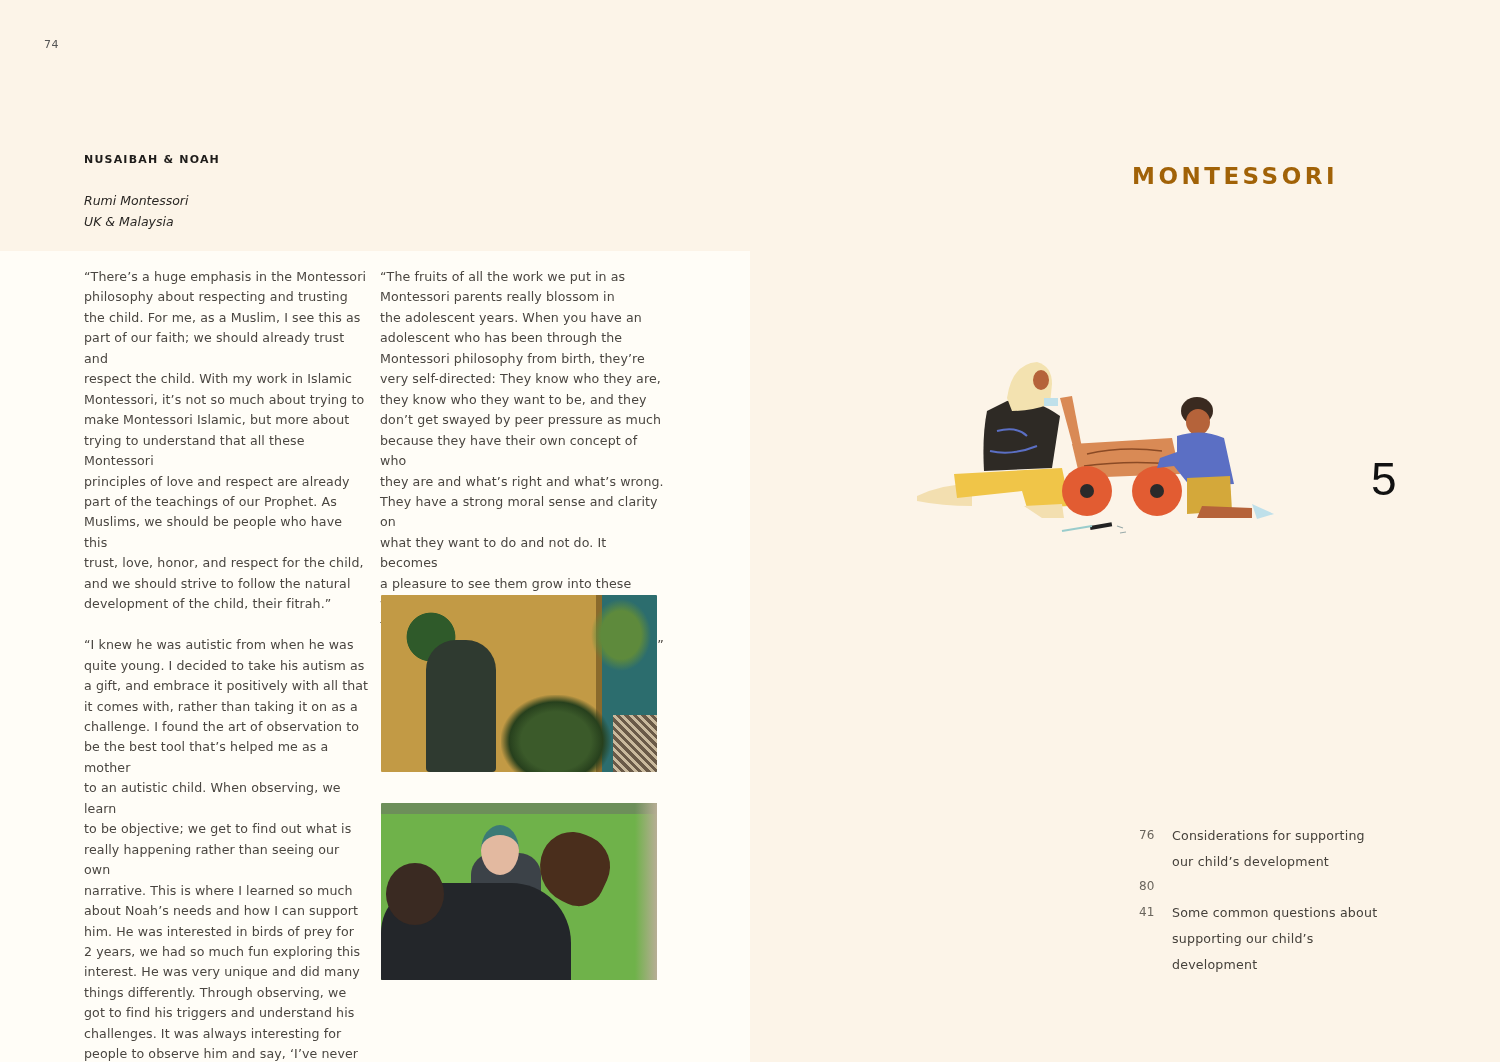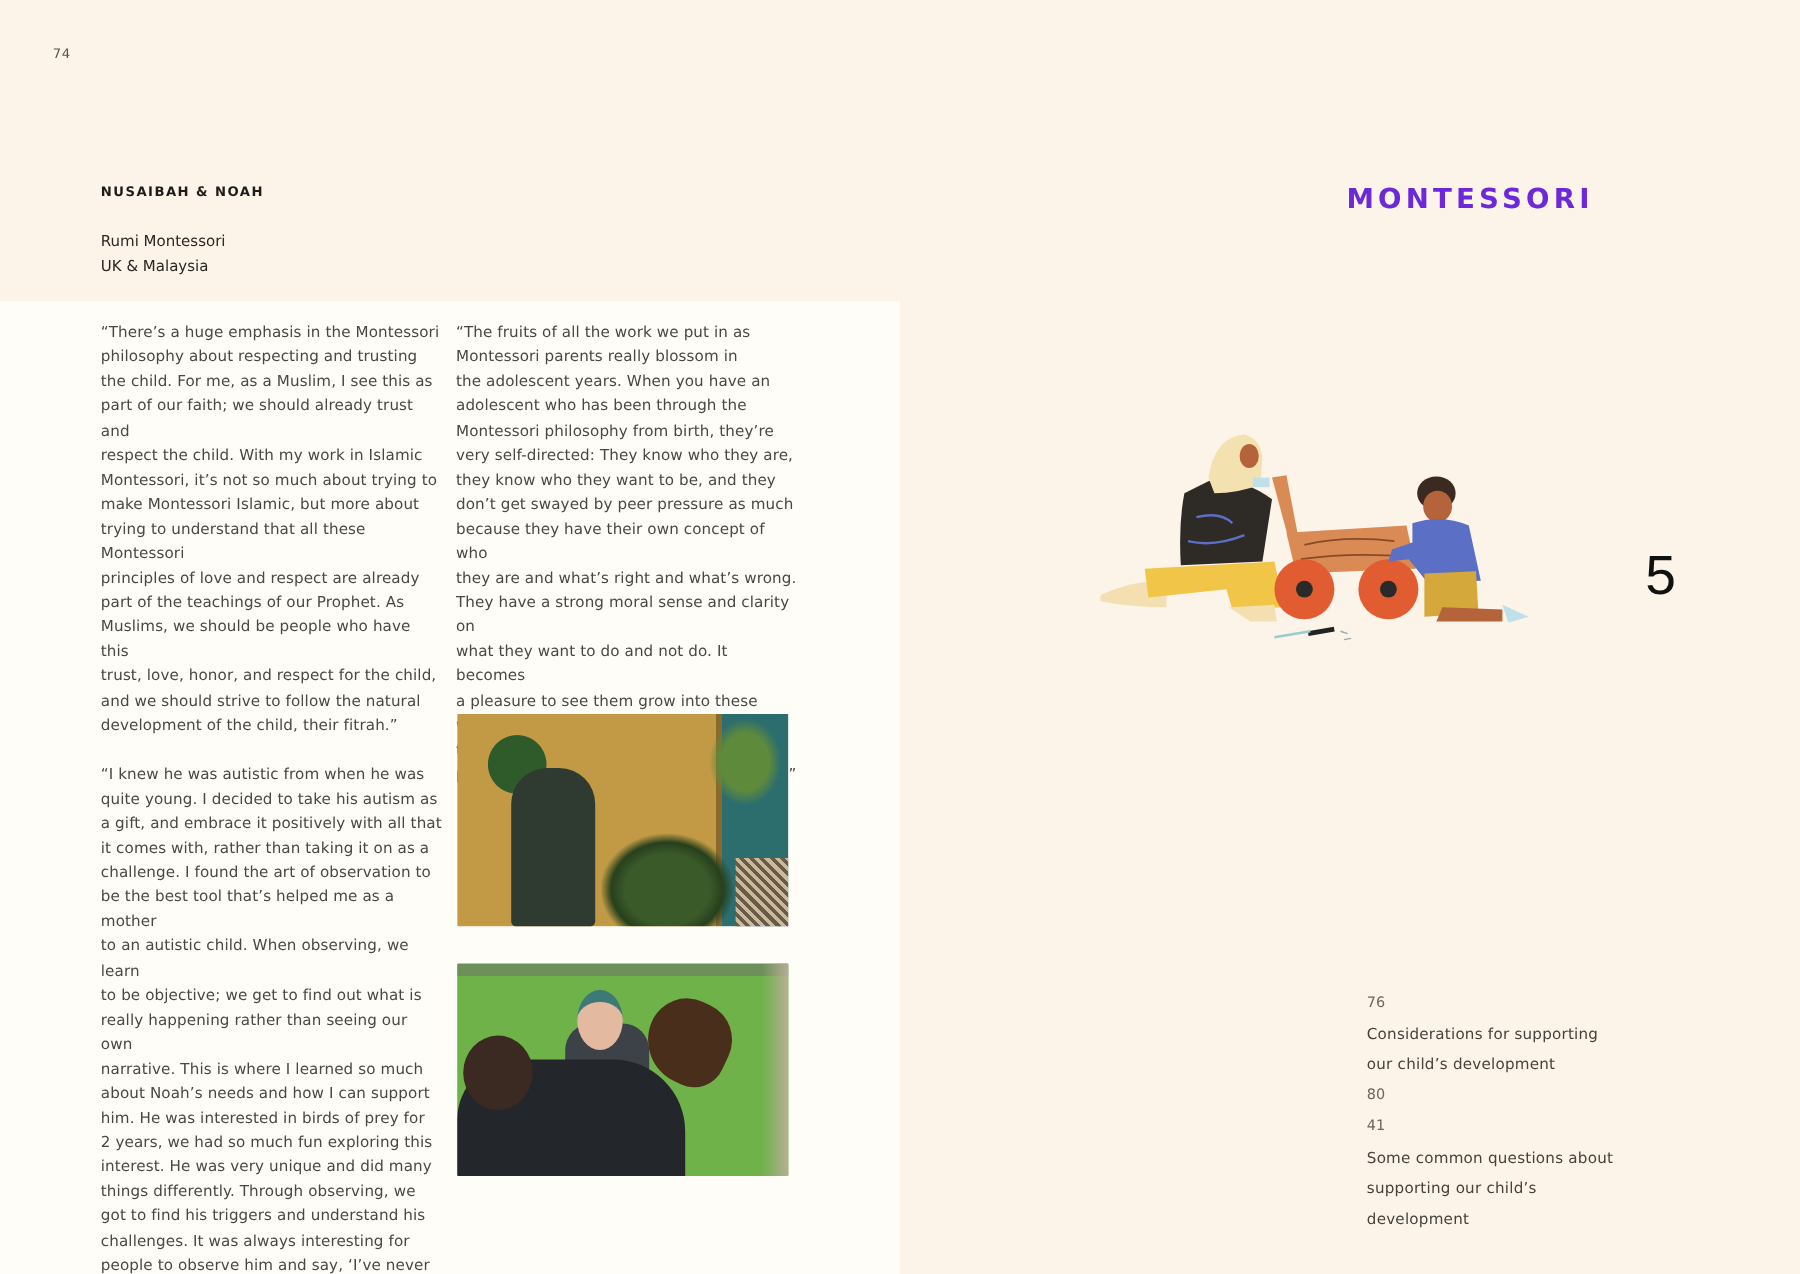--- a/index.html
+++ b/index.html
@@ -5,21 +5,21 @@
   html, body { margin: 0; padding: 0; }
   body {
     width: 1500px; height: 1062px; position: relative; overflow: hidden;
     background: #fcf4e8;
     font-family: "DejaVu Sans", sans-serif;
     color: #3a3733;
   }
   .page-num { position: absolute; left: 44px; top: 38px; font-size: 11px; color: #555; letter-spacing: 0.5px; }
   .header-block { position: absolute; left: 84px; top: 153px; }
   .profile-name { font-size: 11px; font-weight: bold; letter-spacing: 1.2px; color: #1e1c1a; margin: 0; }
-  .profile-sub { margin-top: 25px; font-size: 12.5px; line-height: 20.5px; color: #2a2724; }
+  .profile-sub { margin-top: 25px; font-size: 12.5px; line-height: 20.5px; color: #2a2724; font-style: italic; }
   .white-panel { position: absolute; left: 0; top: 251px; width: 750px; height: 811px; background: #fffdf7; }
   .col { position: absolute; font-size: 12.6px; line-height: 20.45px; color: #4a4641; letter-spacing: 0.1px; }
   .col p { margin: 0 0 20.5px 0; white-space: pre-line; }
   .col-left { left: 84px; top: 267px; width: 285px; }
   .col-right { left: 380px; top: 267px; width: 285px; }
   .photo { position: absolute; left: 381px; width: 276px; border-radius: 1px; overflow: hidden; }
   .photo1 { top: 595px; height: 177px;
     background:
       radial-gradient(ellipse 40px 40px at 50px 42px, #2f5a2a 0 60%, transparent 62%),
       radial-gradient(ellipse 50px 60px at 240px 40px, #5e8a3c 0 40%, transparent 60%),
@@ -31,27 +31,27 @@
   .photo2 { top: 803px; height: 177px;
     background: linear-gradient(180deg, #6d8f5a 0 6%, #6fb24a 6% 100%);
   }
   .photo2 .man { position: absolute; left: 0; top: 80px; width: 190px; height: 97px; background: #23262a; border-radius: 50px 60px 0 0; }
   .photo2 .manhead { position: absolute; left: 5px; top: 60px; width: 58px; height: 62px; background: #3a2a22; border-radius: 50%; }
   .photo2 .kid { position: absolute; left: 90px; top: 50px; width: 70px; height: 127px; background: #3c4248; border-radius: 22px 22px 0 0; }
   .photo2 .kidhead { position: absolute; left: 100px; top: 22px; width: 38px; height: 40px; background: #e3b9a0; border-radius: 50%; border-top: 10px solid #3c7a76; }
   .photo2 .bird { position: absolute; left: 158px; top: 30px; width: 70px; height: 70px; background: #4a2e1c; border-radius: 50% 50% 40% 60%; transform: rotate(25deg); }
   .photo2 .path { position: absolute; right: 0; top: 0; width: 22px; height: 177px; background: linear-gradient(90deg, transparent, #b7ad95); }
 
-  .chapter-title { position: absolute; left: 1120px; top: 144px; font-size: 23px; font-weight: bold; letter-spacing: 3.5px; line-height: 41px; color: #6d28d9; margin: 2px; }
+  .chapter-title { position: absolute; left: 1120px; top: 144px; font-size: 23px; font-weight: bold; letter-spacing: 3.5px; line-height: 41px; color: #a16207; margin: 12px; }
   .chapter-title span { display: block; }
   .chapter-num { position: absolute; left: 1371px; top: 452px; font-size: 46px; color: #111; font-family: "Liberation Sans", sans-serif; }
   .illustration { position: absolute; left: 912px; top: 356px; width: 370px; height: 185px; }
 
   .toc { position: absolute; left: 1139px; top: 823px; }
-  .toc-item { display: flex; font-size: 12.6px; line-height: 25.7px; color: #45413b; flex-direction: column; }
+  .toc-item { display: flex; font-size: 12.6px; line-height: 25.7px; color: #45413b; }
   .toc-page { width: 33px; color: #6a655d; font-size: 12px; }
   .toc-label { width: 230px; white-space: pre-line; letter-spacing: 0.2px; }
 </style>
 </head>
 <body>
 
 <div class="page-num">74</div>
 
 <div class="header-block">
   <h2 class="profile-name">NUSAIBAH &amp; NOAH</h2>

